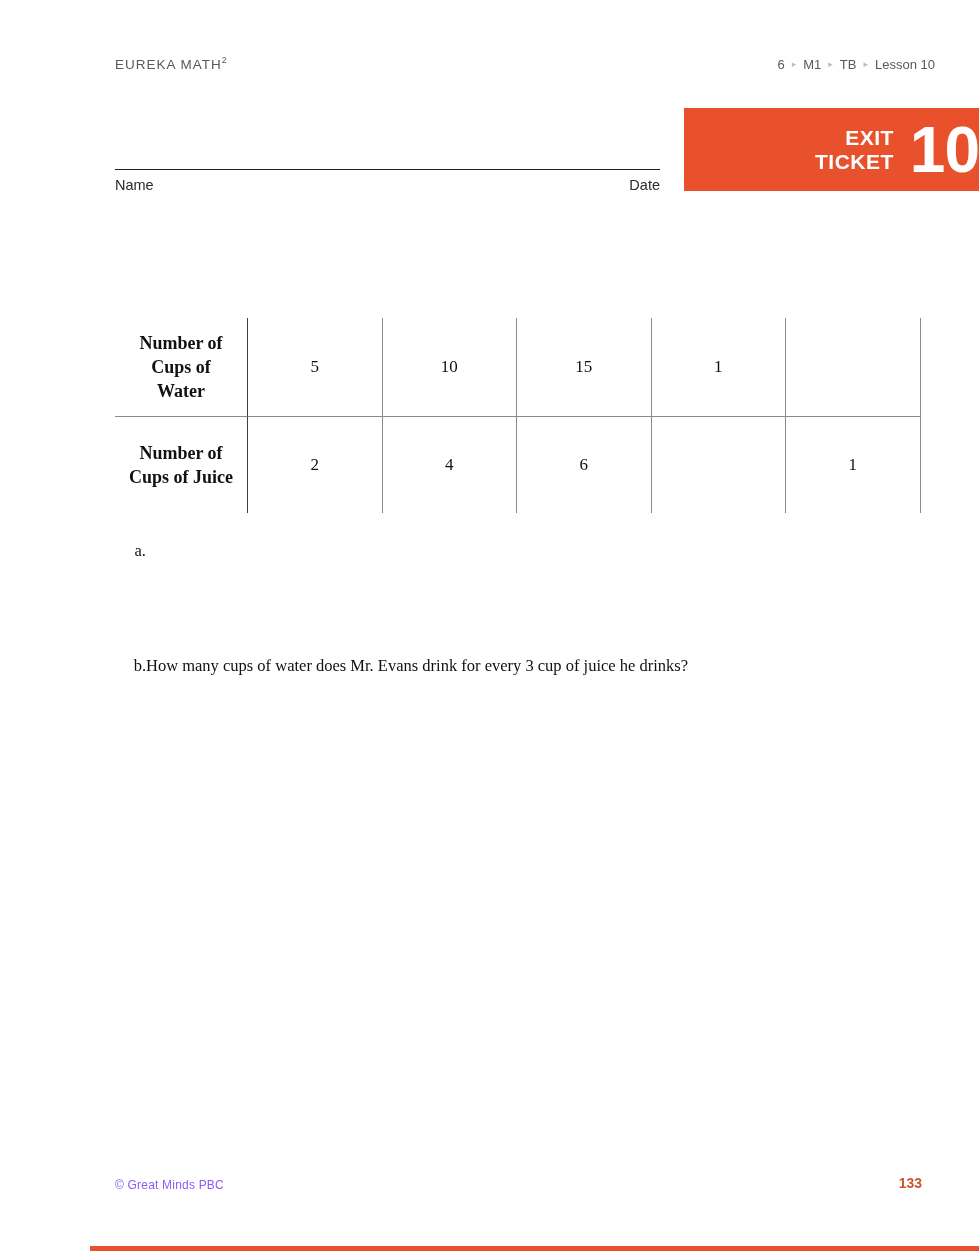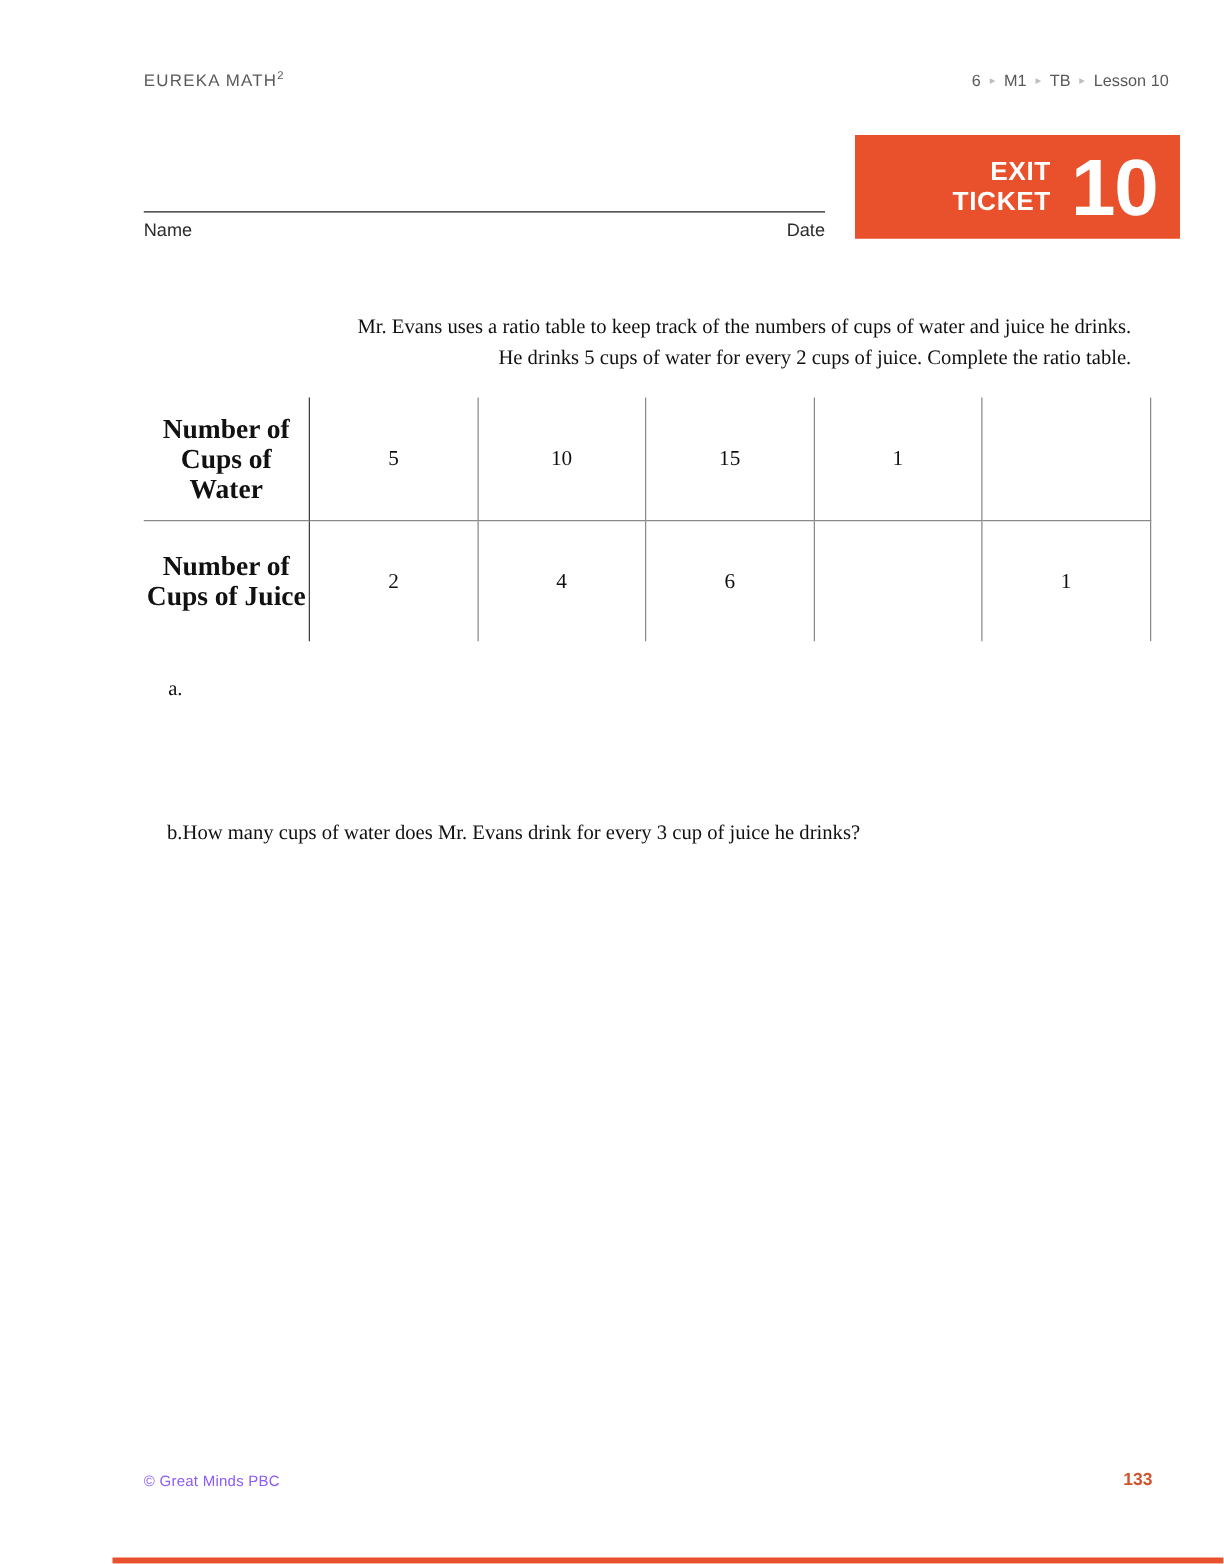--- a/index.html
+++ b/index.html
@@ -24,24 +24,24 @@
   .crumbs {
     position:absolute; top:57px; right:44px;
     font-family:"Liberation Sans", sans-serif;
     font-size:13px; color:#58595b;
     display:flex; align-items:center; gap:7px;
   }
   .crumb-sep { color:#bdbdbd; font-size:9px; line-height:1; }
 
   
   .badge {
-    position:absolute; left:684px; top:108px; width:260px; height:83px;
+    position:absolute; left:684px; top:108px; width:295px; height:83px;
     background:#e8512b; color:#ffffff;
     display:flex; align-items:center; justify-content:flex-end;
-    padding-right:18px;
+    padding-right:0;
     font-family:"Liberation Sans", sans-serif;
   }
   .badge-words {
     text-align:right; font-weight:bold; font-size:21px;
     line-height:24px; letter-spacing:0.5px;
   }
   .badge-number {
     font-size:64px; font-weight:bold; line-height:1; margin-left:16px;
     letter-spacing:-1px;
   }
@@ -70,21 +70,21 @@
     grid-template-columns:133px repeat(5, 134.5px);
     grid-template-rows:99px 96px;
   }
   .rt-cell {
     display:flex; align-items:center; justify-content:center;
     font-size:17px;
     border-right:1px solid #8a8a8a;
   }
   .rt-header {
     flex-direction:column;
-    font-weight:bold; font-size:22px; line-height:24px;
+    font-weight:bold; font-size:18px; line-height:24px;
     text-align:center;
     border-right:1.5px solid #3f3f3f;
   }
   .rt-row-top { border-bottom:1px solid #8a8a8a; }
   .rt-header span { display:block; }
 
   
   .question {
     position:absolute; left:115px; width:790px;
     font-size:16.5px; line-height:24px;
@@ -136,24 +136,20 @@
     </div>
     <div class="badge-number">10</div>
   </div>
 
   <div class="name-line"></div>
   <div class="name-row sans">
     <span>Name</span>
     <span>Date</span>
   </div>
 
-  <div class="intro">
-    <div>Mr. Evans uses a ratio table to keep track of the numbers of cups of water and juice he drinks.</div>
-    <div>He drinks 5 cups of water for every 2 cups of juice. Complete the ratio table.</div>
-  </div>
 
   <div class="ratio-table">
 
     <div class="rt-cell rt-header rt-row-top">
       <span>Number of</span>
       <span>Cups of</span>
       <span>Water</span>
     </div>
     <div class="rt-cell rt-row-top">5</div>
     <div class="rt-cell rt-row-top">10</div>

